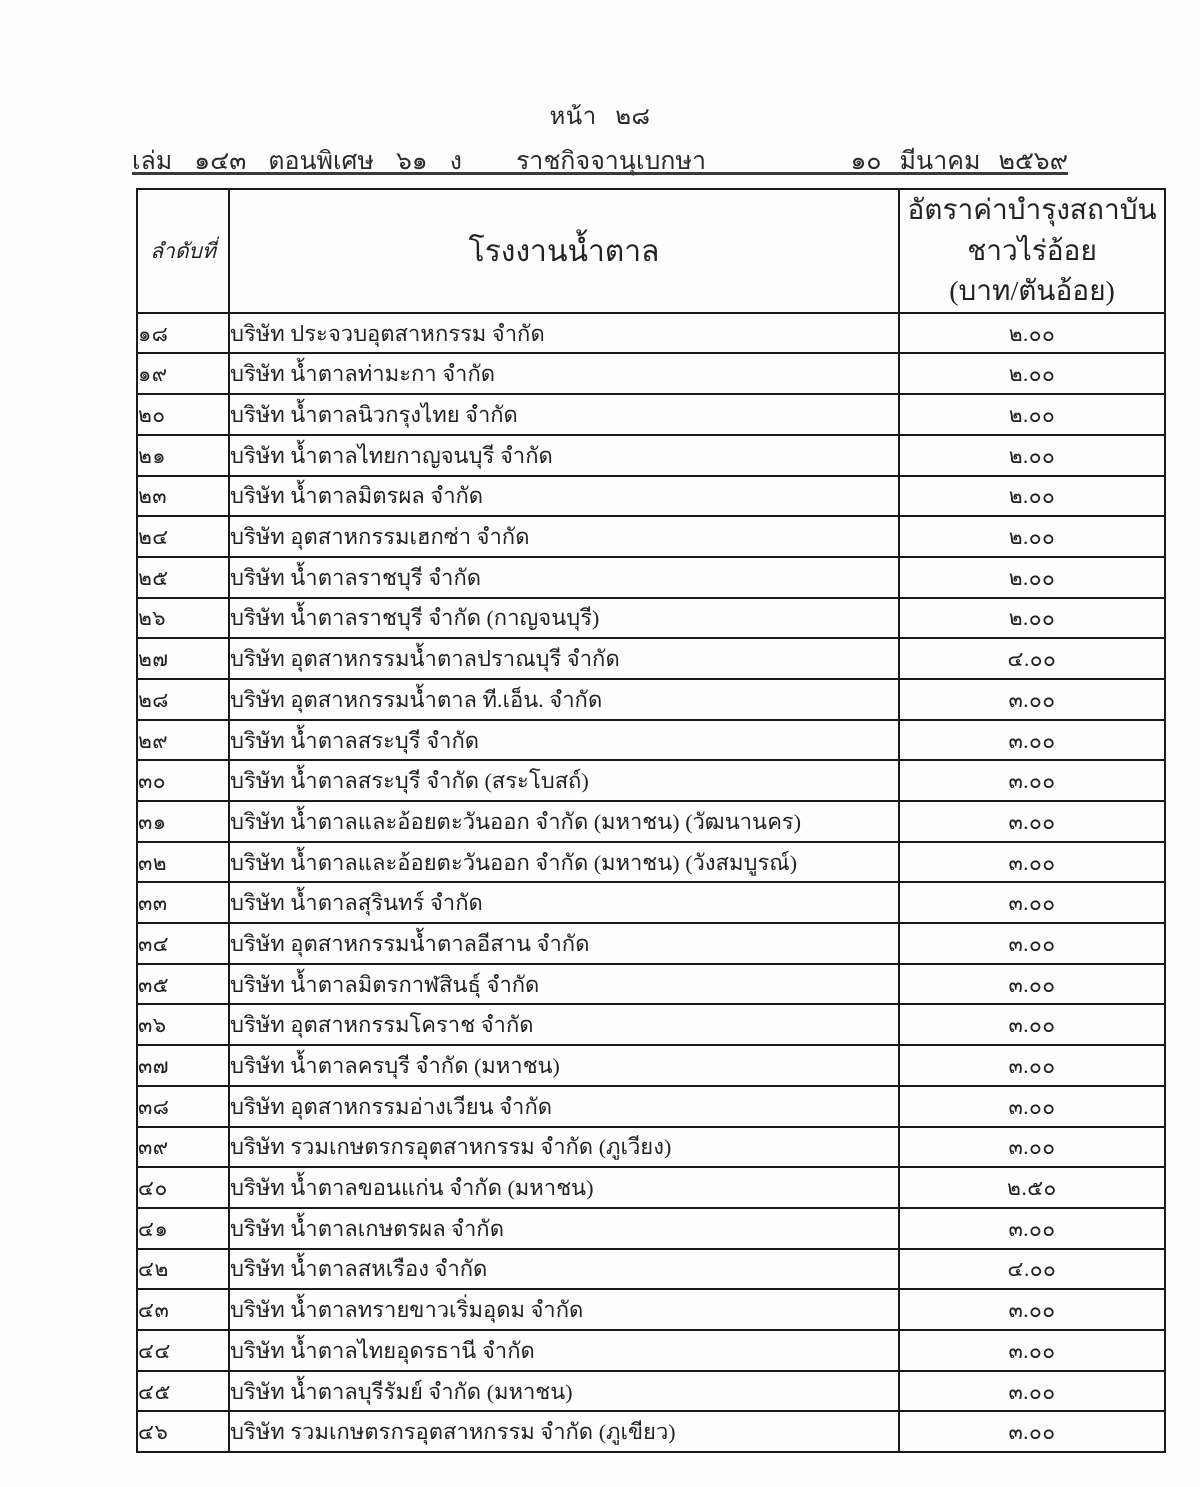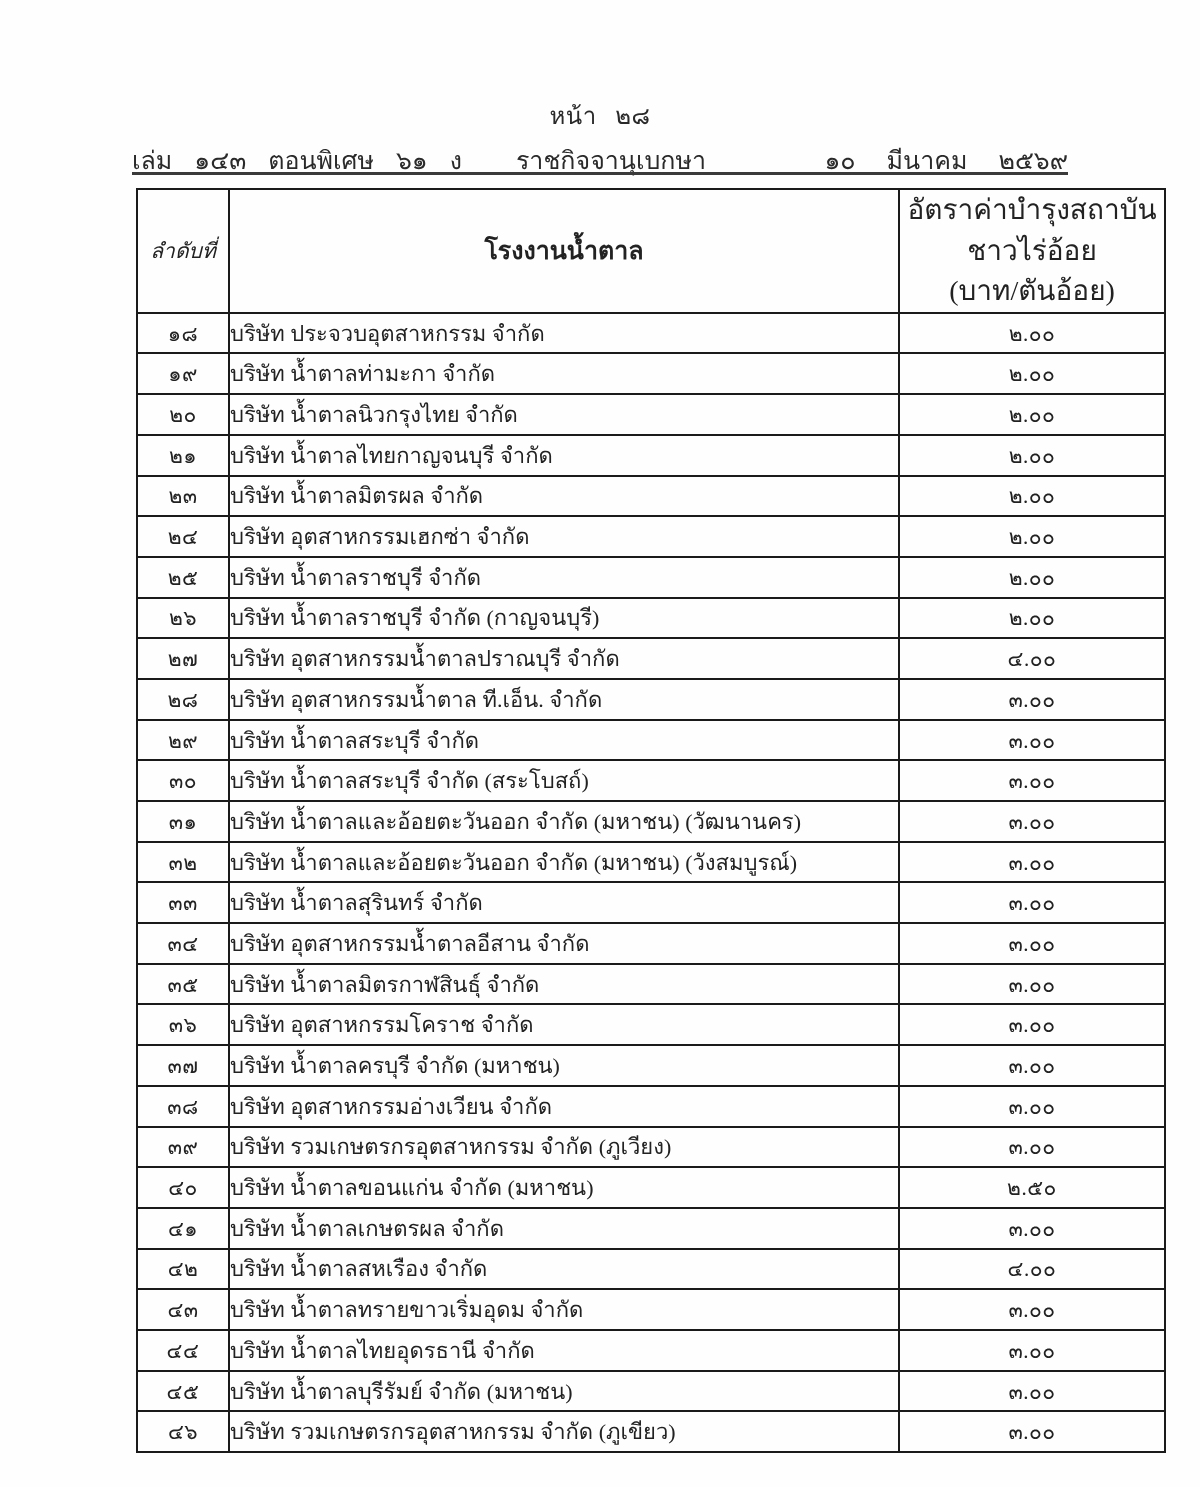--- a/index.html
+++ b/index.html
@@ -56,21 +56,21 @@
   }
   .headline-center {
     flex: 1 1 auto;
     text-align: left;
     padding-left: 54px;
     white-space: nowrap;
   }
   .headline-right {
     display: flex;
     align-items: flex-end;
-    gap: 31px;
+    gap: 18px;
     white-space: nowrap;
   }
 
   .rule {
     position: absolute;
     top: 172px;
     left: 132px;
     width: 936px;
     height: 3px;
     background: #3a3a3a;
@@ -100,27 +100,27 @@
   col.c-name  { width: 670px; }
   col.c-rate  { width: 266px; }
 
   thead th {
     height: 112px;
     font-size: 22px;
     line-height: 1.45;
     text-align: center;
   }
   thead th.h-no   { font-size: 21px; font-style: italic; }
-  thead th.h-name { font-size: 25px; font-weight: bold; }
+  thead th.h-name { font-size: 30px; }
   thead th.h-rate { font-size: 28px; }
   .rate-head-line { display: block; }
 
   tbody td { height: 38.7px; }
   td.num {
-    text-align: center;
+    text-align: left;
     font-size: 21px;
     letter-spacing: 0.5px;
     border-radius: 13px;
   }
   td.name {
     text-align: left;
     padding-left: 18px;
     font-size: 22px;
     white-space: nowrap;
   }

